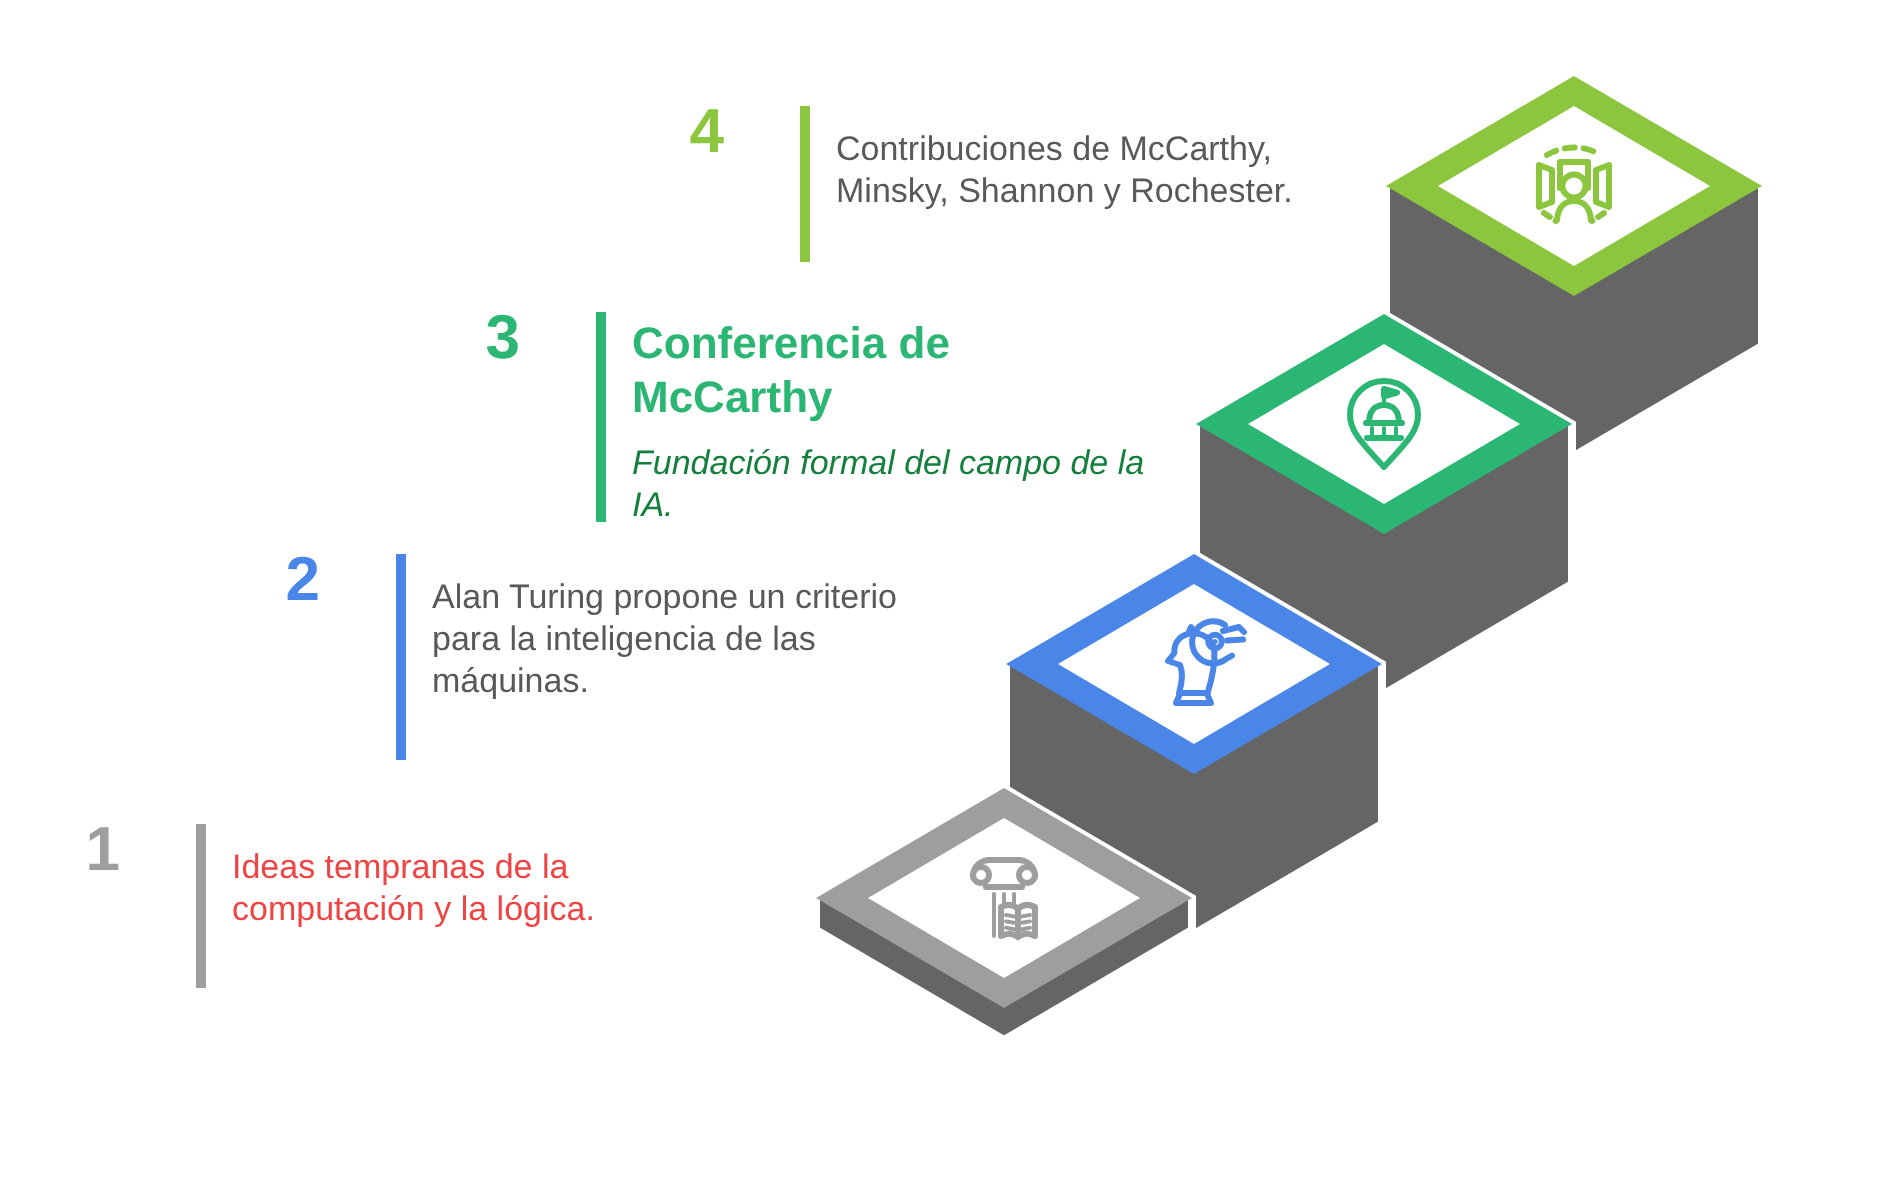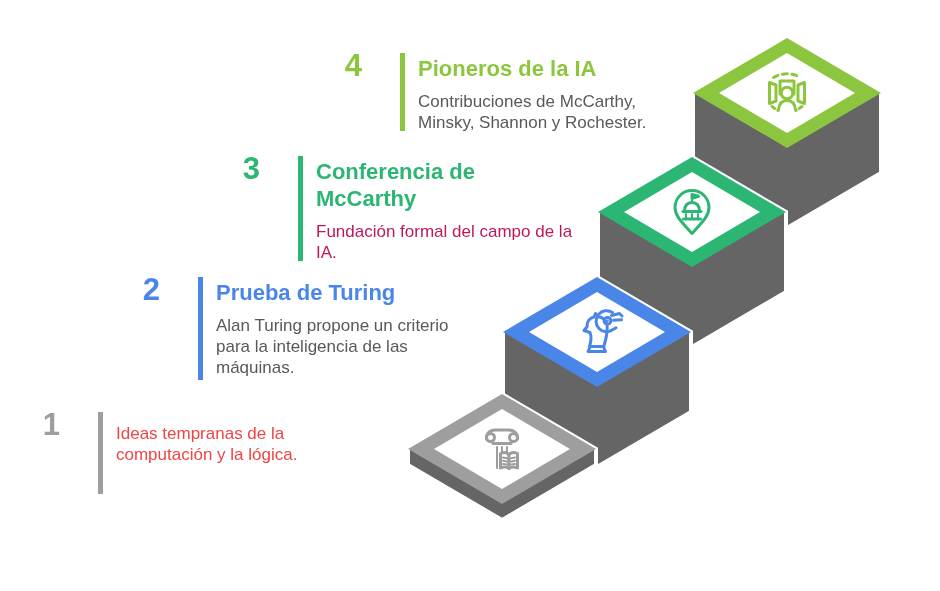--- a/index.html
+++ b/index.html
@@ -94,31 +94,29 @@
 
   <div class="tb tb1">
     <div class="num" style="color: rgb(158, 158, 158);">1</div>
     <div class="bar" style="background: rgb(158, 158, 158);"></div>
     <p style="color: #ef4444;">Ideas tempranas de la computación y la lógica.</p>
   </div>
 
   <div class="tb tb2">
     <div class="num" style="color: rgb(74, 134, 232);">2</div>
     <div class="bar" style="background: rgb(74, 134, 232);"></div>
-    <h2 style="color: rgb(74, 134, 232);">Prueba de Turing</h2>
     <p style="color: rgb(88, 89, 91);">Alan Turing propone un criterio para la inteligencia de las máquinas.</p>
   </div>
 
   <div class="tb tb3">
     <div class="num" style="color: rgb(43, 182, 115);">3</div>
     <div class="bar" style="background: rgb(43, 182, 115);"></div>
     <h2 style="color: rgb(43, 182, 115);">Conferencia de McCarthy</h2>
-    <p style="color: #be185d;">Fundación formal del campo de la IA.</p>
+    <p style="color: #15803d; font-style: italic;">Fundación formal del campo de la IA.</p>
   </div>
 
   <div class="tb tb4">
     <div class="num" style="color: rgb(140, 198, 63);">4</div>
     <div class="bar" style="background: rgb(140, 198, 63);"></div>
-    <h2 style="color: rgb(140, 198, 63);">Pioneros de la IA</h2>
     <p style="color: rgb(88, 89, 91);">Contribuciones de McCarthy, Minsky, Shannon y Rochester.</p>
   </div>
 
 </div>
 
 </body></html>

